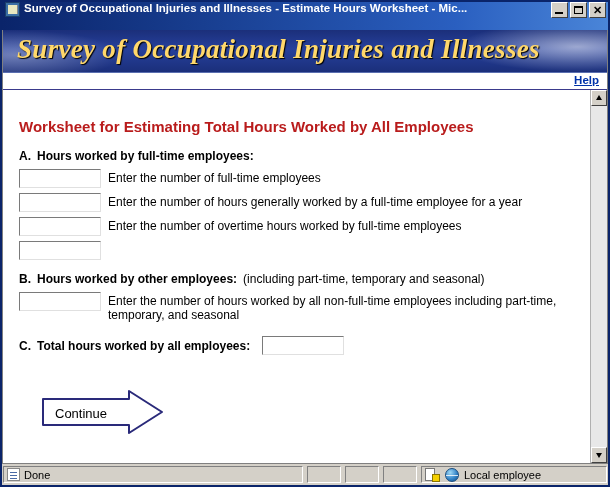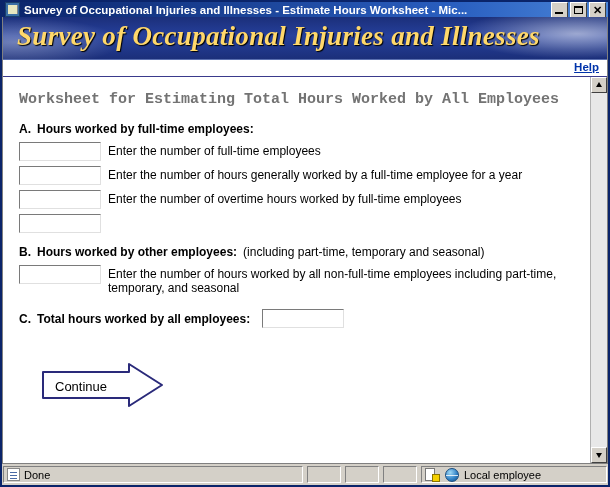--- a/index.html
+++ b/index.html
@@ -22,24 +22,23 @@
     height: 487px;
     box-sizing: border-box;
     border: 2px solid #0a246a;
     background: #d4d0c8;
     display: flex;
     flex-direction: column;
   }
 
   
   .titlebar {
-    height: 15px;
+    height: 28px;
     background: linear-gradient(to right, #0a246a 0%, #2a5fc0 75%, #4a85d8 100%);
     display: flex;
-    align-items: center;
     padding: 0 2px 0 3px;
     flex: none;
   }
   .title-icon {
     width: 15px; height: 15px;
     background: #3a6ea5;
     border: 1px solid #1a3f6b;
     box-sizing: border-box;
     margin-right: 4px;
     position: relative;
@@ -169,25 +168,25 @@
 
   .content {
     flex: 1 1 auto;
     padding: 10px 12px 0 16px;
     box-sizing: border-box;
     position: relative;
     overflow: hidden;
   }
 
   h1.page-title {
-    margin: 4px 0 14px 0;
+    margin: 18px 0 14px 0;
     font-size: 15px;
     font-weight: bold;
-    color: #737373;
-    font-family: Liberation Mono, monospace;
+    color: #b91c1c;
+    font-family: Liberation Sans, sans-serif;
   }
 
   .section-label {
     font-size: 12px;
     font-weight: bold;
     color: #000;
     margin: 0 0 6px 0;
     display: flex;
     gap: 6px;
   }

